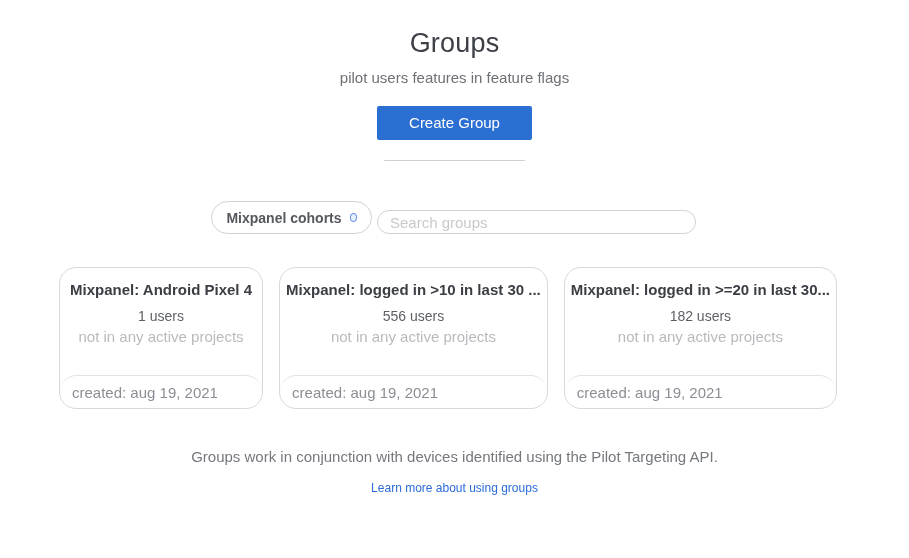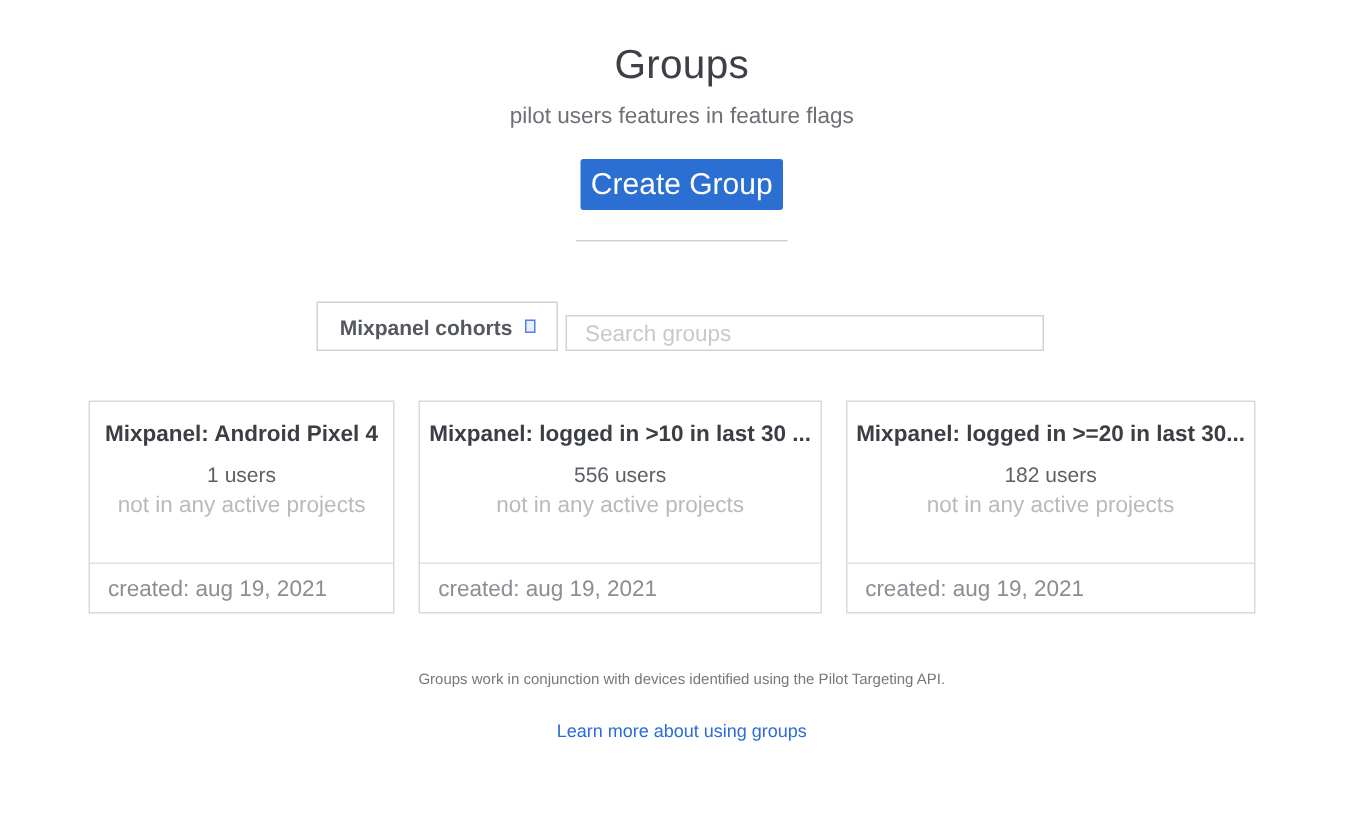--- a/index.html
+++ b/index.html
@@ -1,15 +1,15 @@
 <!DOCTYPE html>
 <html><head>
 <meta charset="utf-8">
 <style>
-  * { margin: 0; padding: 0; box-sizing: border-box; }
+  * { margin: 0; padding: 0; box-sizing: border-box; border-radius: 17px; }
   html, body {
     width: 909px; height: 558px;
     background: #ffffff;
     font-family: "Liberation Sans", "DejaVu Sans", sans-serif;
     overflow: hidden;
   }
   .page { width: 909px; height: 558px; position: relative; }
 
   
   .header { text-align: center; padding-top: 28px; }
@@ -23,24 +23,24 @@
     margin-top: 9px;
     font-size: 15px;
     line-height: 19px;
     color: #6d7075;
   }
 
   
   .create-btn-wrap { text-align: center; margin-top: 19px; }
   .create-btn {
     display: inline-block;
-    width: 135px; height: 34px;
+    width: 155px; height: 34px;
     background: #2b6fd3;
     color: #ffffff;
-    font-size: 20px;
+    font-size: 15px;
     font-family: "Liberation Sans", sans-serif;
     border: none;
     border-radius: 2px;
     cursor: pointer;
     line-height: 34px;
     text-align: center;
   }
 
   .divider {
     width: 141px;
@@ -139,21 +139,21 @@
     font-size: 15px;
     color: #8b8e94;
   }
 
   
   .footer-note {
     position: absolute;
     top: 448px;
     width: 100%;
     text-align: center;
-    font-size: 10px;
+    font-size: 15px;
     color: #75787d;
   }
   .footer-link-wrap {
     position: absolute;
     top: 478px;
     width: 100%;
     text-align: center;
   }
   .footer-link {
     font-size: 12px;

